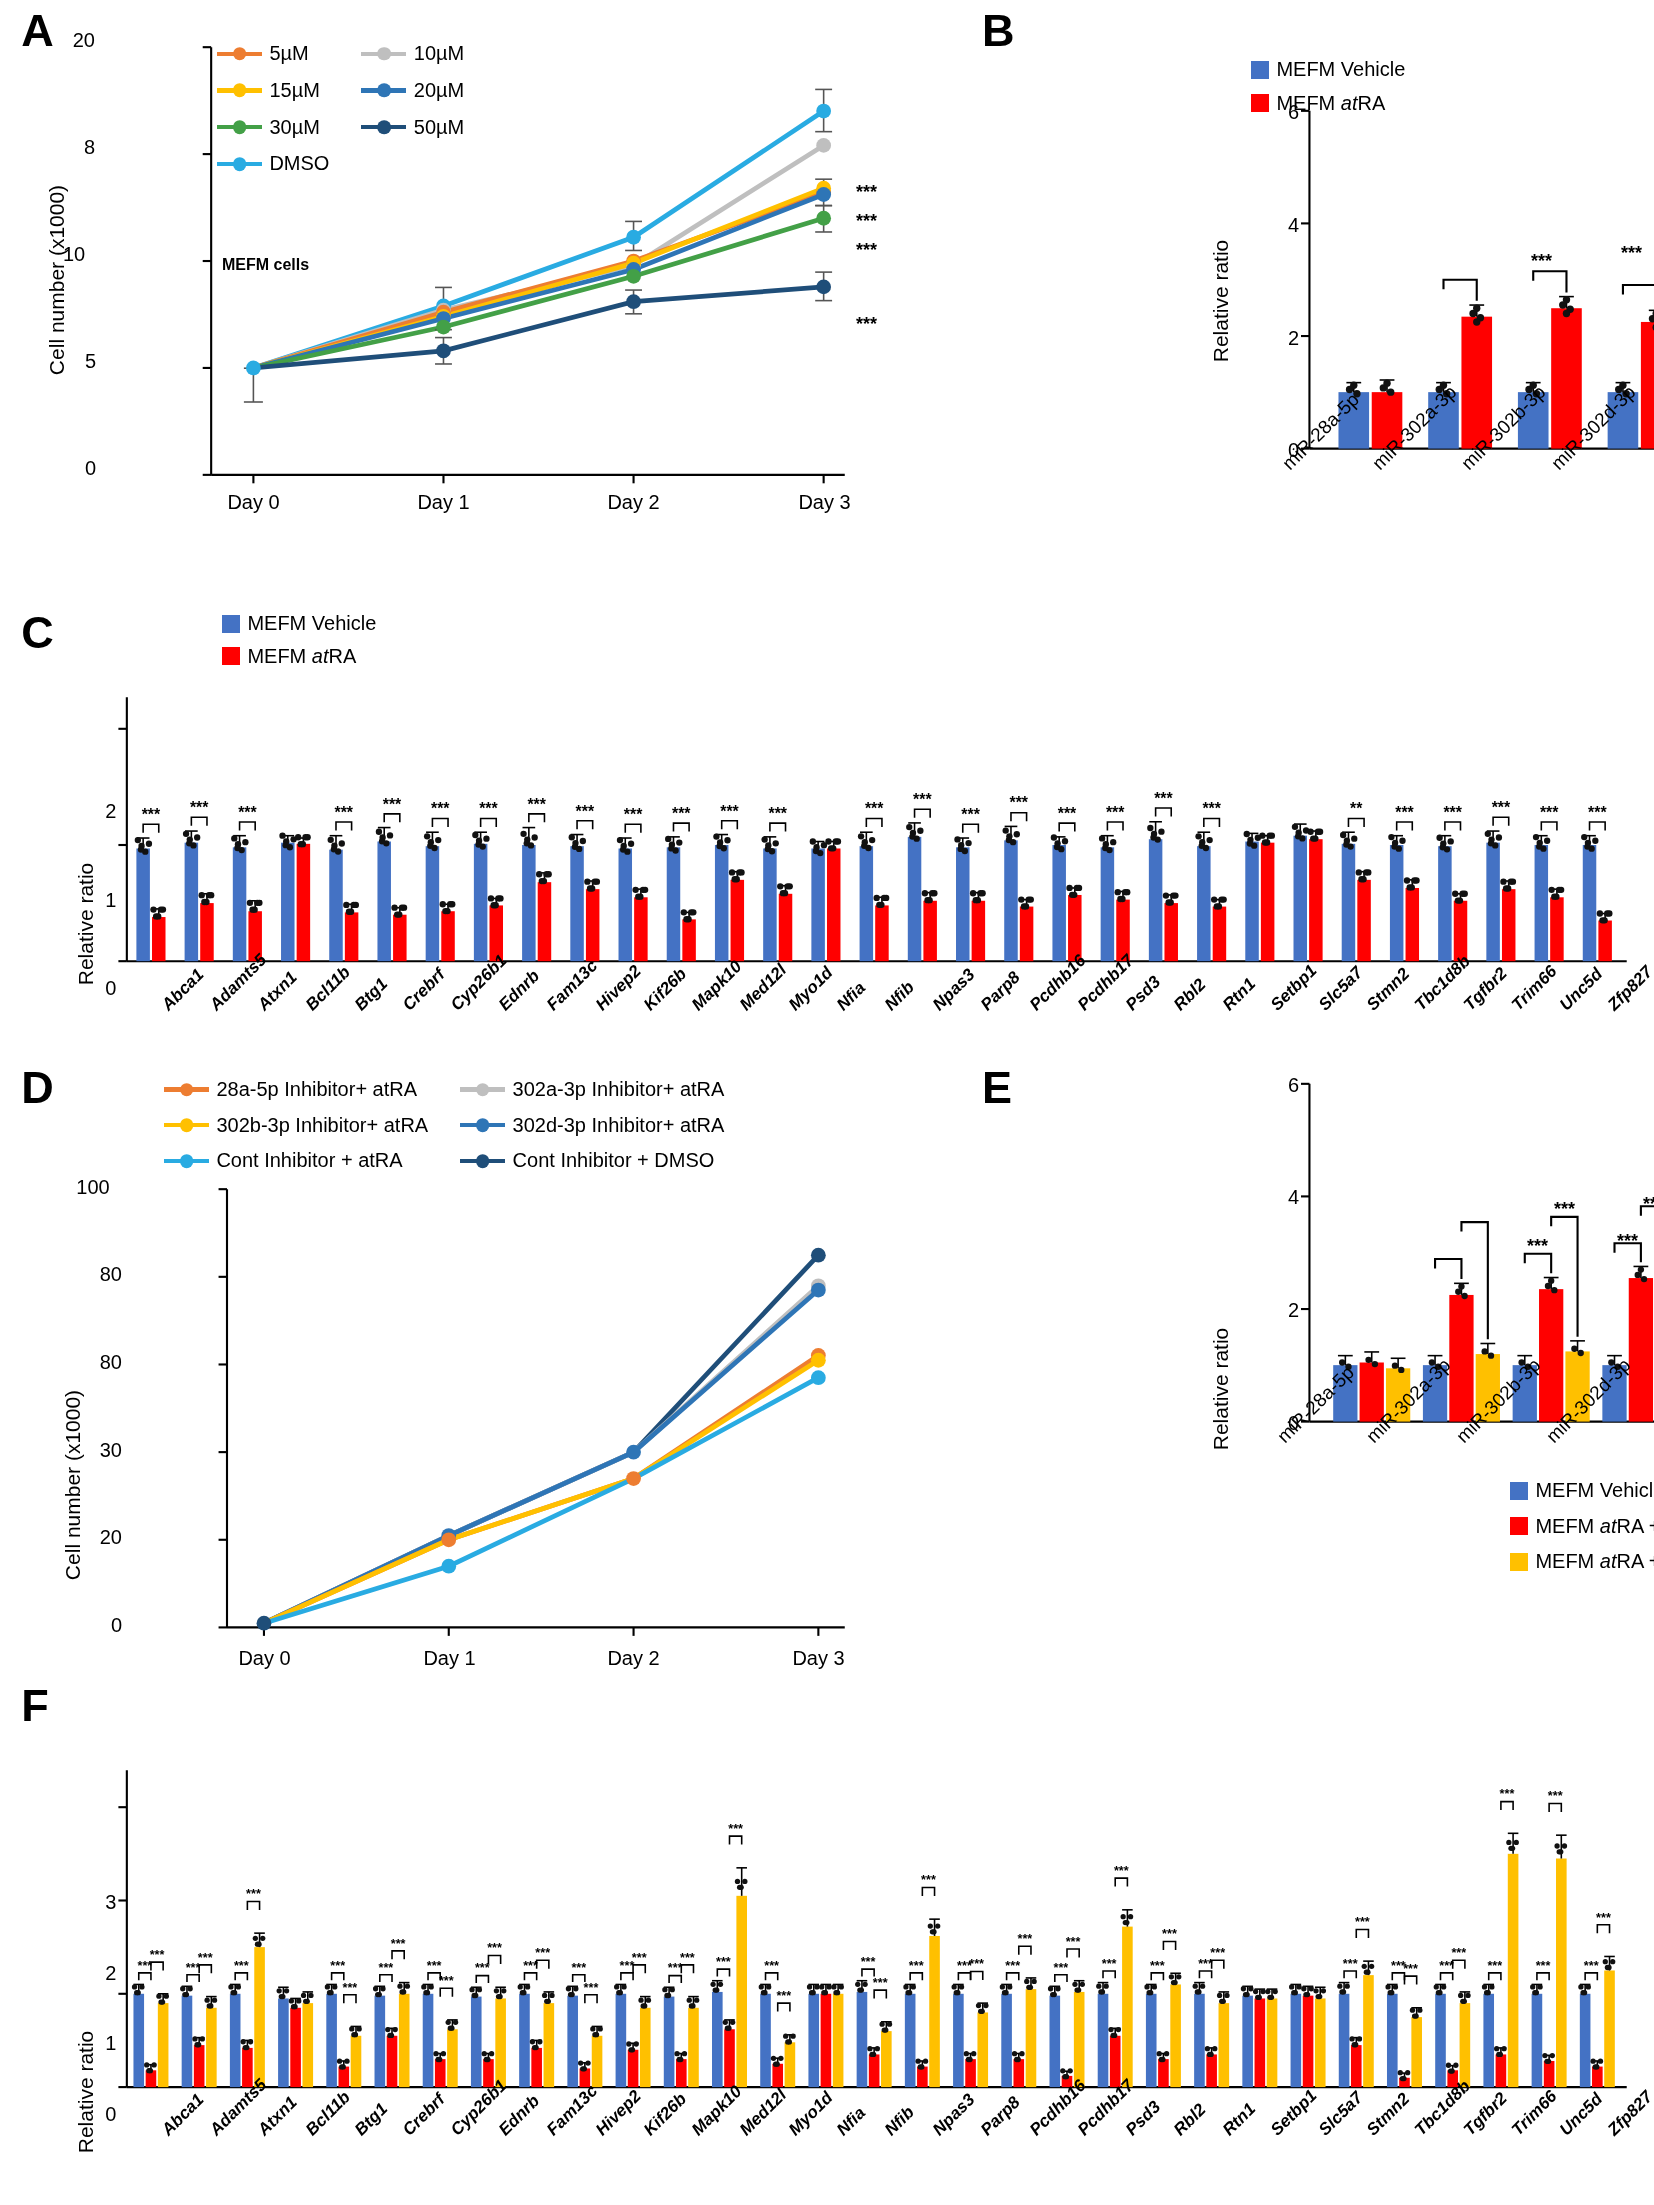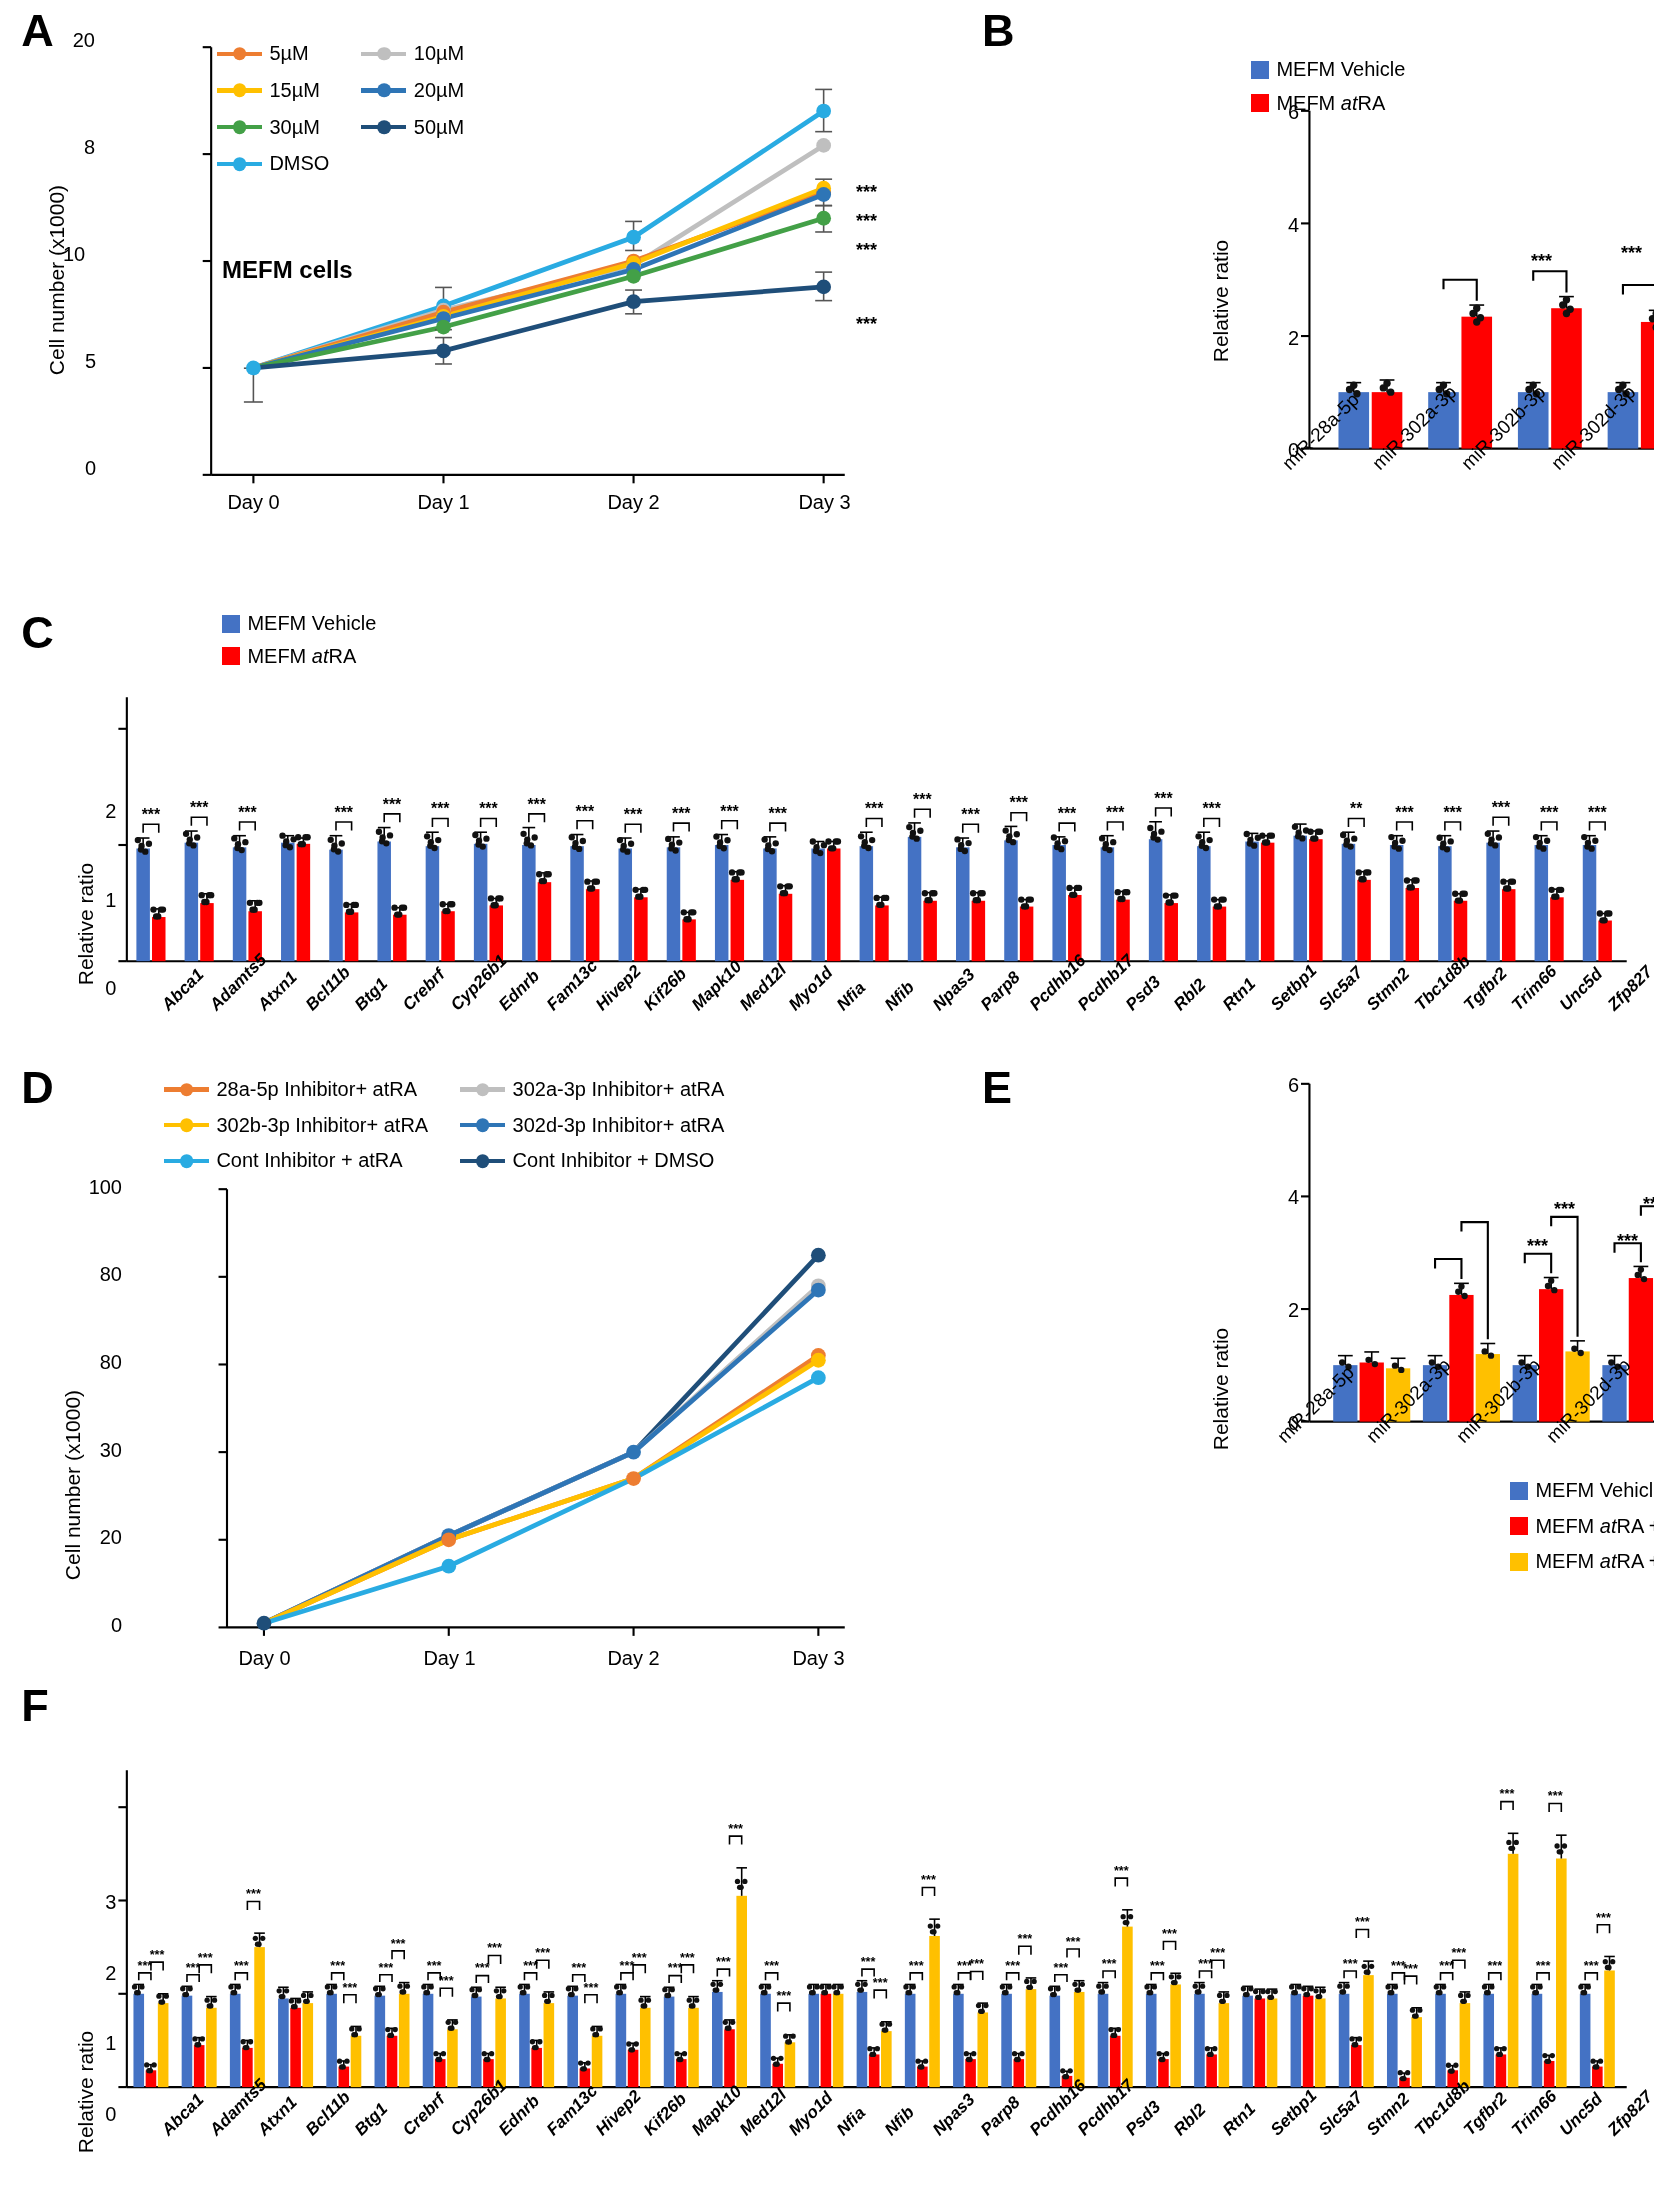--- a/index.html
+++ b/index.html
@@ -166,21 +166,21 @@
   <div class="tick" style="position:absolute;left:48px;top:345px;width:32px;text-align:right;">5</div>
   <div class="tick" style="position:absolute;left:37px;top:238px;width:42px;text-align:center;">10</div>
   <div class="tick" style="position:absolute;left:37px;top:131px;width:42px;text-align:right;">8</div>
   <div class="tick" style="position:absolute;left:37px;top:24px;width:42px;text-align:right;">20</div>
 
   <div class="tick" style="position:absolute;left:190px;top:486px;width:95px;text-align:center;">Day 0</div>
   <div class="tick" style="position:absolute;left:380px;top:486px;width:95px;text-align:center;">Day 1</div>
   <div class="tick" style="position:absolute;left:570px;top:486px;width:95px;text-align:center;">Day 2</div>
   <div class="tick" style="position:absolute;left:761px;top:486px;width:95px;text-align:center;">Day 3</div>
 
-  <div style="position:absolute;left:206px;top:251px;font-size:24px;font-weight:bold;">MEFM cells</div>
+  <div style="position:absolute;left:206px;top:251px;font-size:16px;font-weight:bold;">MEFM cells</div>
 
   <div class="stars" style="position:absolute;left:840px;top:177px;">***</div>
   <div class="stars" style="position:absolute;left:840px;top:206px;">***</div>
   <div class="stars" style="position:absolute;left:840px;top:235px;">***</div>
   <div class="stars" style="position:absolute;left:840px;top:309px;">***</div>
 </div>
 
 <div class="panel" style="left:982px;top:5.3px;width:666px;height:592px;">
   <div class="plabel" style="position:absolute;left:0px;top:0px;">B</div>
 
@@ -985,21 +985,21 @@
       <circle cx="670" cy="754" r="14" fill="#29ABE2"></circle>
         <circle cx="1370" cy="397" r="14" fill="#29ABE2"></circle>
     </g>
   </svg>
 
   <div class="tick" style="position:absolute;left:58px;top:552px;width:48px;text-align:right;">0</div>
   <div class="tick" style="position:absolute;left:58px;top:464px;width:48px;text-align:right;">20</div>
   <div class="tick" style="position:absolute;left:58px;top:377px;width:48px;text-align:right;">30</div>
   <div class="tick" style="position:absolute;left:58px;top:289px;width:48px;text-align:right;">80</div>
   <div class="tick" style="position:absolute;left:58px;top:201px;width:48px;text-align:right;">80</div>
-  <div class="tick" style="position:absolute;left:48px;top:114px;width:58px;text-align:right;">100</div>
+  <div class="tick" style="position:absolute;left:48px;top:114px;width:58px;text-align:center;">100</div>
 
   <div class="tick" style="position:absolute;left:201px;top:585px;width:95px;text-align:center;">Day 0</div>
   <div class="tick" style="position:absolute;left:386px;top:585px;width:95px;text-align:center;">Day 1</div>
   <div class="tick" style="position:absolute;left:570px;top:585px;width:95px;text-align:center;">Day 2</div>
   <div class="tick" style="position:absolute;left:755px;top:585px;width:95px;text-align:center;">Day 3</div>
 </div>
 
 <div class="panel" style="left:982px;top:1062px;width:666px;height:607px;">
   <div class="plabel" style="position:absolute;left:0px;top:0px;">E</div>
 

